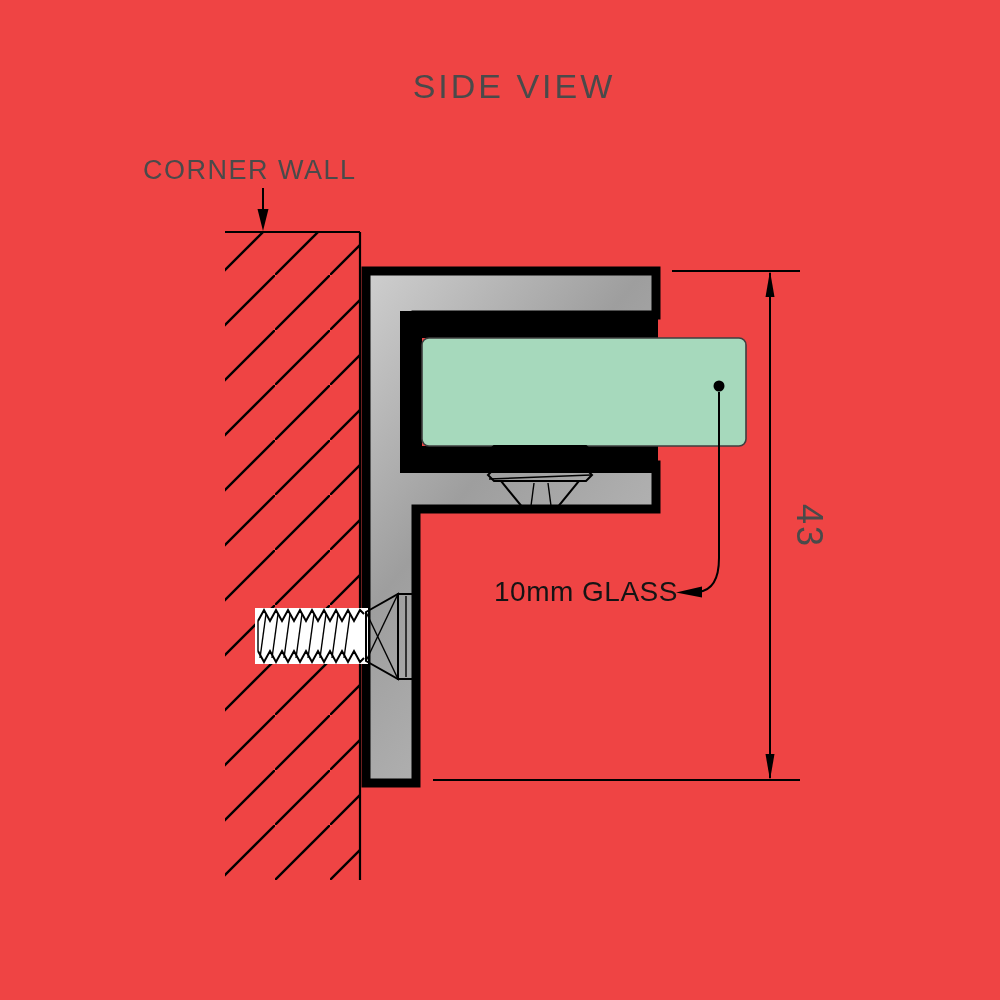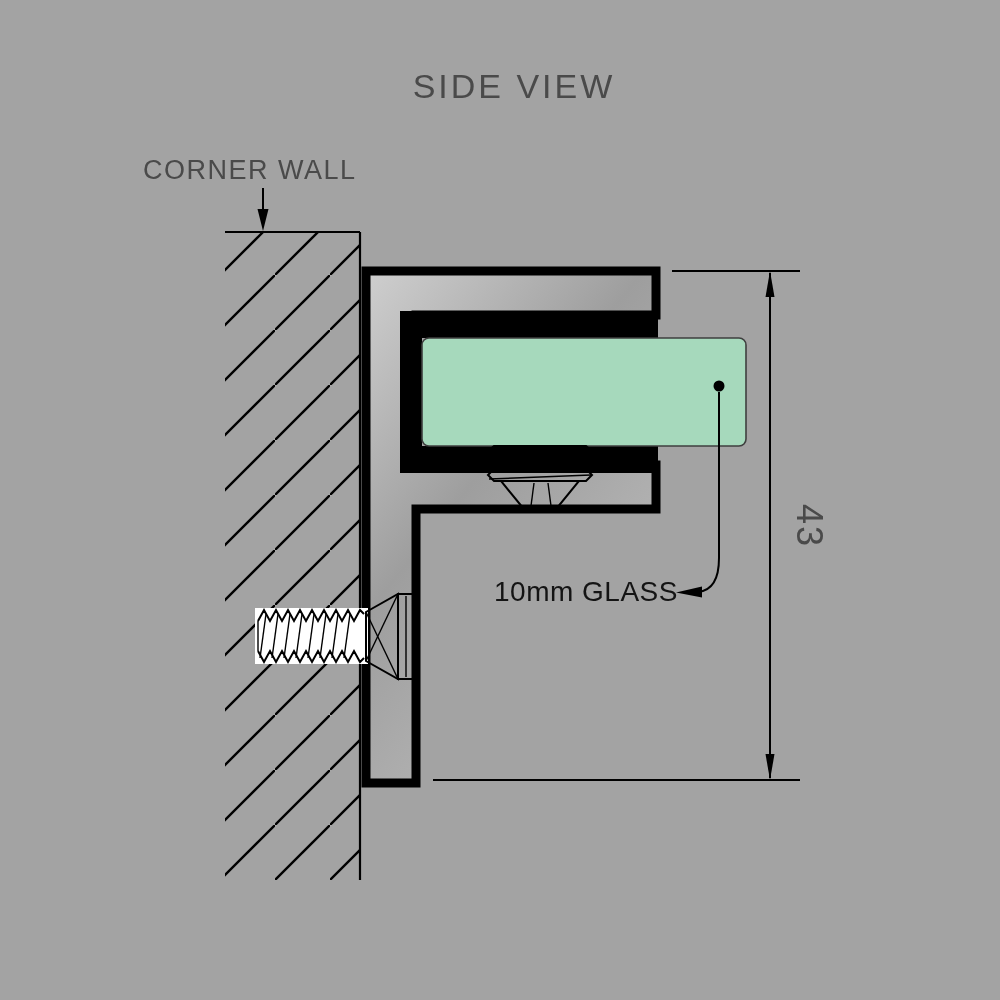--- a/index.html
+++ b/index.html
@@ -1,16 +1,16 @@
 <!DOCTYPE html>
 <html><head>
 <meta charset="utf-8">
 <style>
   html,body{margin:0;padding:0;background:#fff}
-  .canvas{position:relative;width:1000px;height:1000px;background:#a3a3a3;overflow:hidden}
+  .canvas{position:relative;width:1000px;height:1000px;background:#ef4444;overflow:hidden}
   svg{display:block}
   text{font-family:"Liberation Sans","DejaVu Sans",sans-serif}
   .title-text{font-size:34px;letter-spacing:3px}
   .wall-label{font-size:27px;letter-spacing:1.5px}
   .glass-label{font-size:28px;letter-spacing:.5px}
   .dim-text{font-size:36px;letter-spacing:2px}
   .thin{stroke:#000;stroke-width:2.2;fill:none}
   .dimline{stroke:#000;stroke-width:2;fill:none}
   .outline9{stroke:#000;stroke-width:9;stroke-linejoin:miter}
   .screwline{stroke:#000;stroke-width:2;fill:none;stroke-linejoin:miter}

